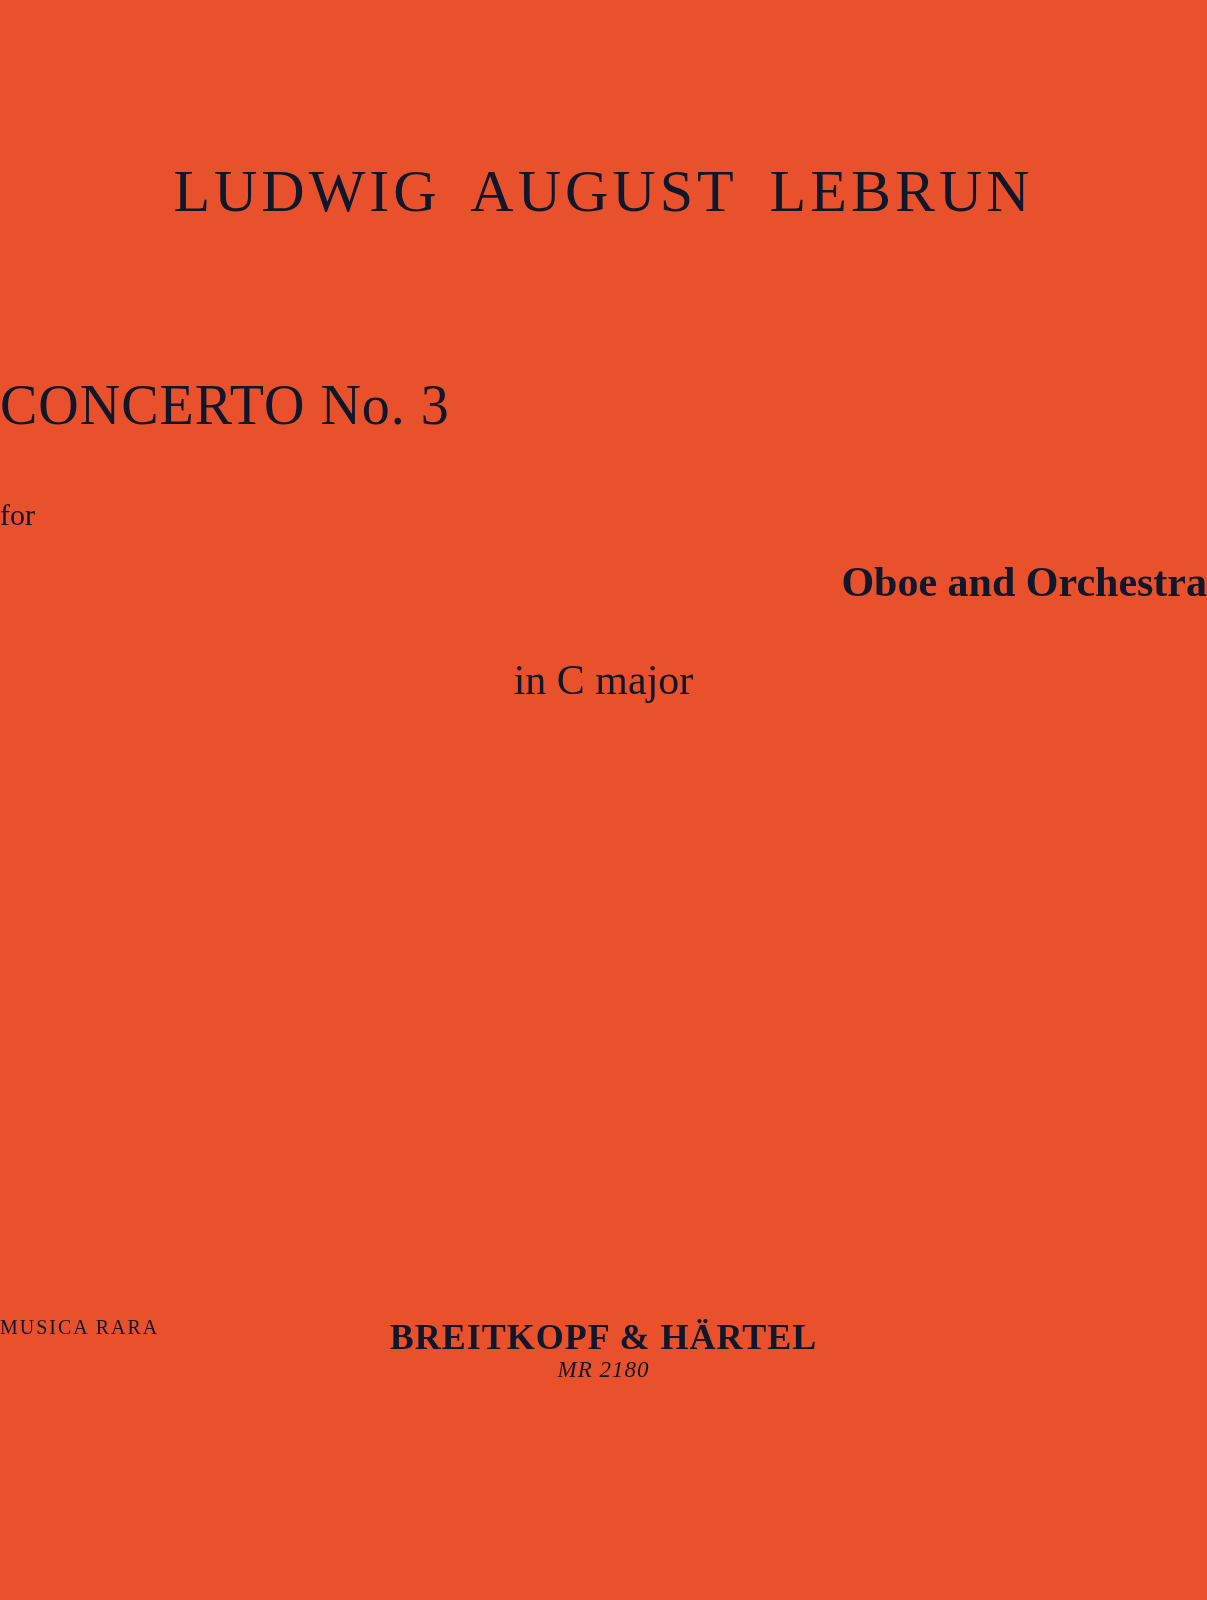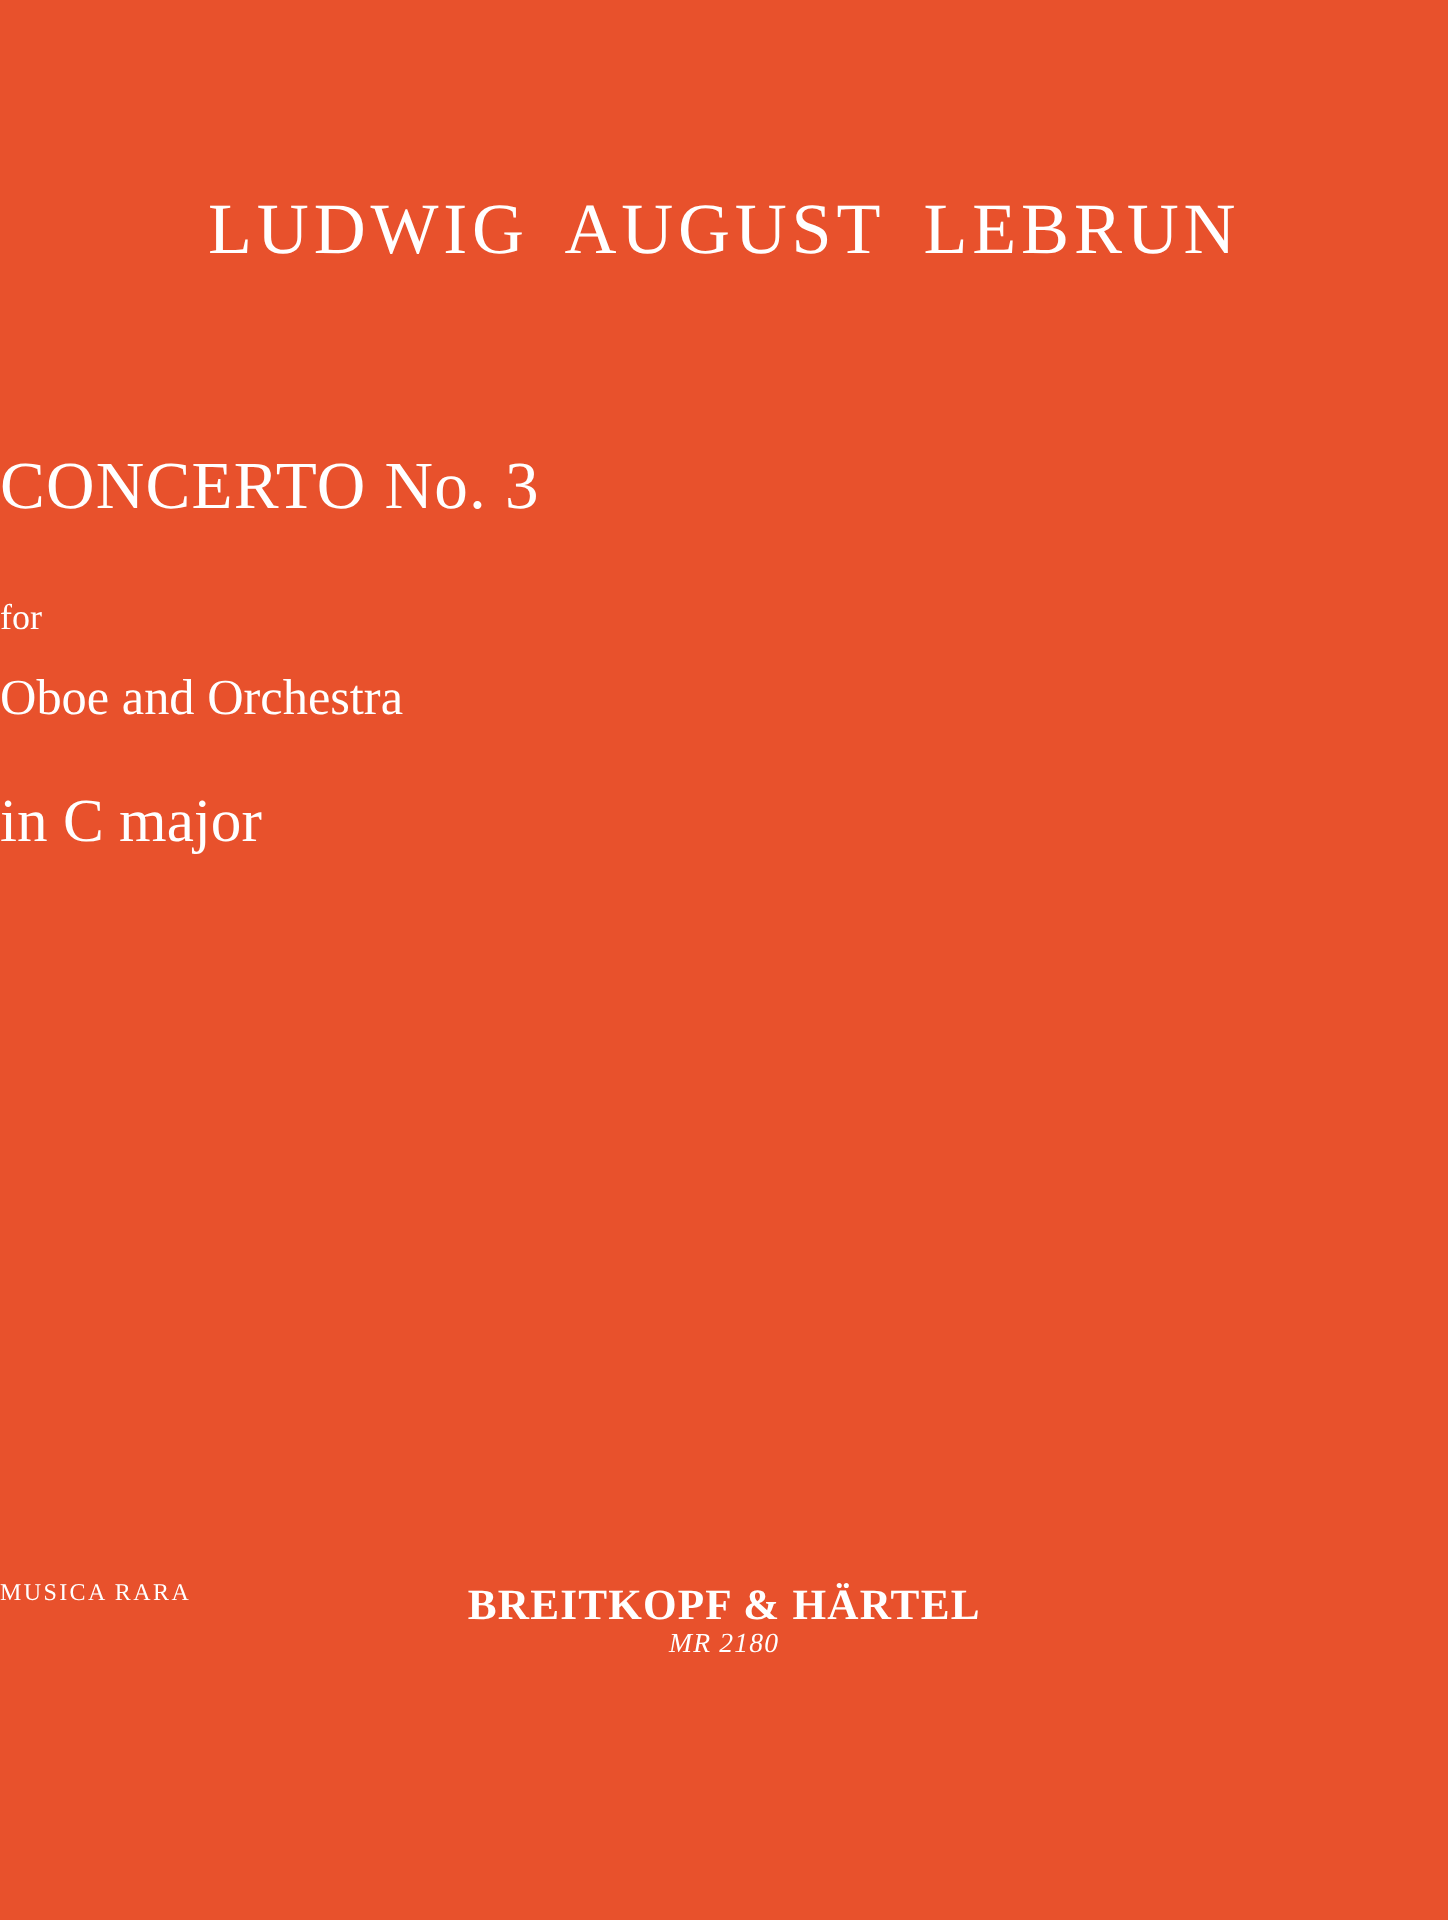--- a/index.html
+++ b/index.html
@@ -7,21 +7,21 @@
     padding: 0;
     background: #ffffff;
   }
   .page {
     position: relative;
     width: 1207px;
     height: 1600px;
     background: #e8512c;
     overflow: hidden;
     font-family: "Liberation Serif", "DejaVu Serif", serif;
-    color: #ffffff;
+    color: #0f172a;
   }
   .composer {
     position: absolute;
     top: 158px;
     left: 0;
     width: 100%;
     text-align: center;
     font-size: 60px;
     letter-spacing: 4px;
     word-spacing: 14px;
@@ -44,30 +44,32 @@
     left: 0;
     width: 100%;
     text-align: left;
     font-size: 30px;
   }
   .instrumentation {
     position: absolute;
     top: 557px;
     left: 0;
     width: 100%;
-    text-align: left;
+    text-align: right;
     font-size: 42px;
     line-height: 1.2;
+    font-weight: bold;
   }
   .key {
     position: absolute;
     top: 655px;
     left: 0;
     width: 100%;
-    font-size: 51px;
+    text-align: center;
+    font-size: 42px;
     line-height: 1.2;
   }
   .arrangement {
     position: absolute;
     top: 1042px;
     left: 0;
     width: 100%;
     text-align: center;
     font-size: 32px;
   }

